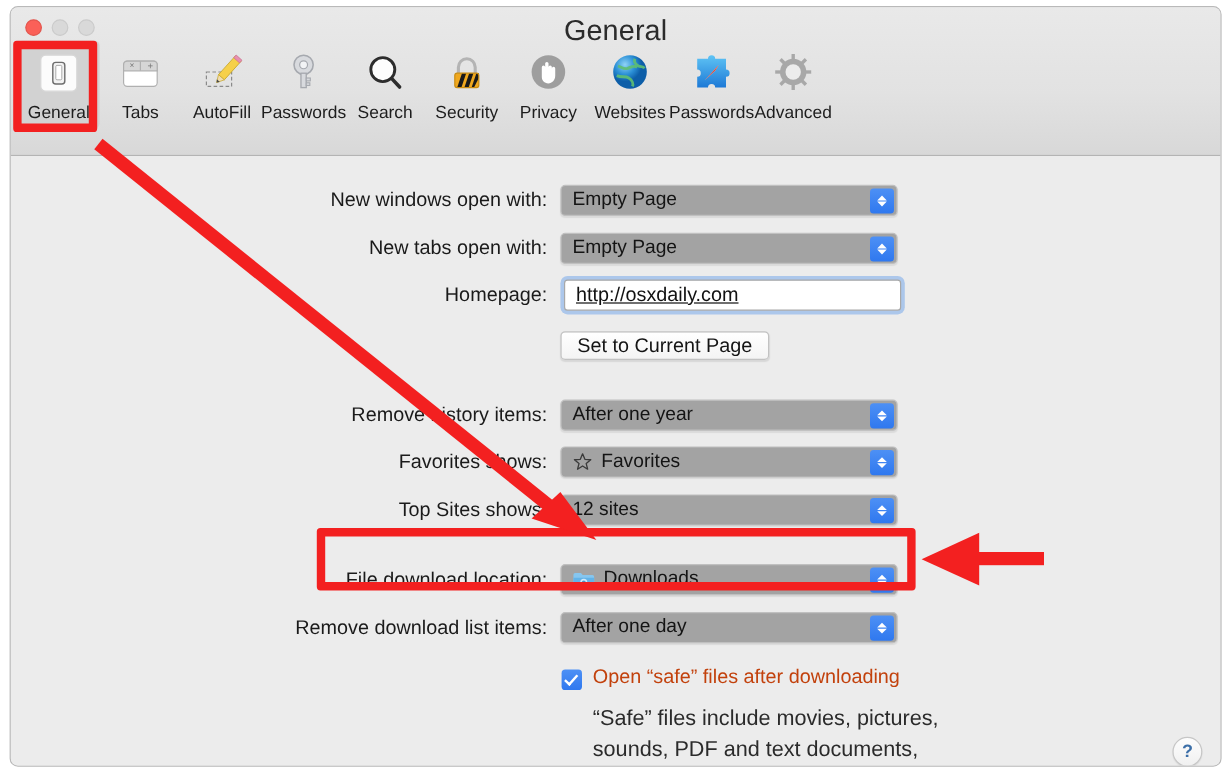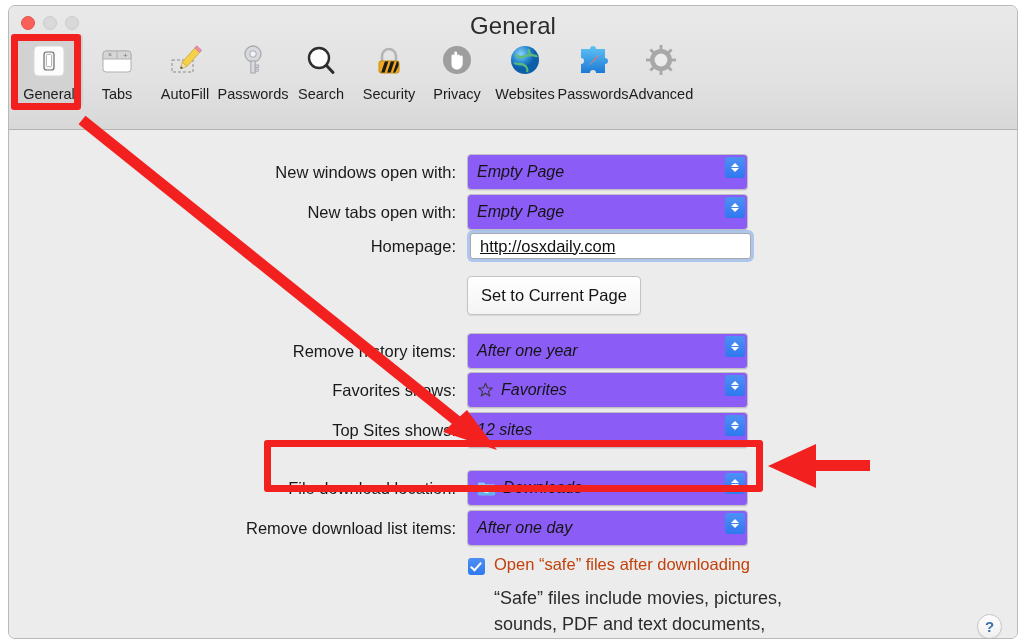--- a/index.html
+++ b/index.html
@@ -79,30 +79,29 @@
     align-items: center;
   }
   .lbl {
     width: 230px; text-align: right; padding-right: 11px;
     font-size: 16.5px; color: #1a1a1a; white-space: nowrap;
   }
 
   
   .popup {
     position: relative;
-    width: 281px; height: 36px;
-    background: #8b5cf6;
+    width: 281px; height: 26px;
+    background: #a3a3a3;
     border: 1px solid #c0c0c0;
     border-radius: 4px;
     box-shadow: 0 1px 1px rgba(0,0,0,.08);
     display: flex; align-items: center;
     padding-left: 9px;
     font-size: 16px; color: #141414;
     overflow: hidden;
-    font-style: italic;
   }
   .popup .val { display: flex; align-items: center; gap: 7px; white-space: nowrap; }
   .stepper {
     position: absolute; right: 2px; top: 2px;
     width: 20px; height: 21px;
     background: linear-gradient(to bottom, #4d90f5, #2f78ef);
     border-radius: 3px;
     display: flex; flex-direction: column;
     align-items: center; justify-content: center; gap: 1px;
   }
@@ -122,21 +121,21 @@
     background: #fff;
     border: 1px solid #a8a8a8;
     border-radius: 3px;
     display: flex; align-items: center;
     padding-left: 9px;
     font-size: 16.5px; color: #111; text-decoration: underline;
   }
 
   
   .pbtn {
-    height: 39px;
+    height: 24px;
     padding: 0 13px;
     background: linear-gradient(to bottom, #ffffff, #f4f4f4);
     border: 1px solid #c2c2c2;
     border-radius: 4px;
     box-shadow: 0 1px 1px rgba(0,0,0,.09);
     display: flex; align-items: center; justify-content: center;
     font-size: 16.5px; color: #141414; white-space: nowrap;
   }
 
   

